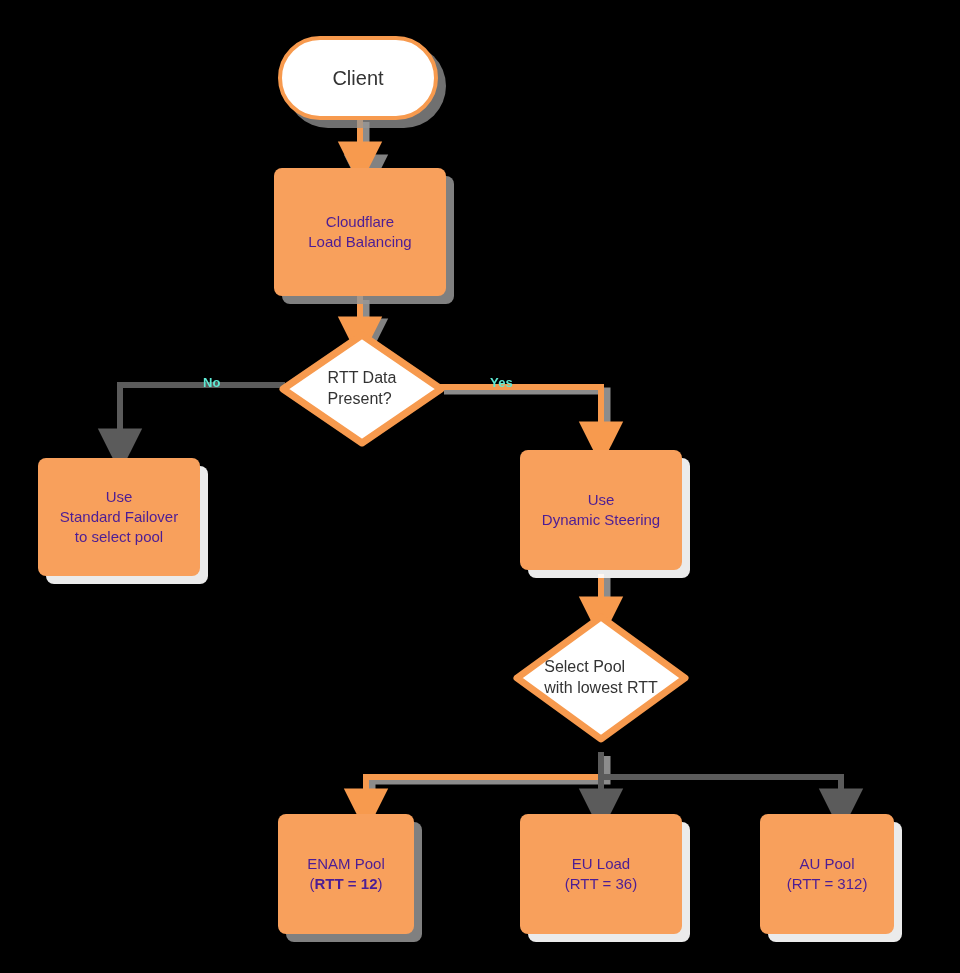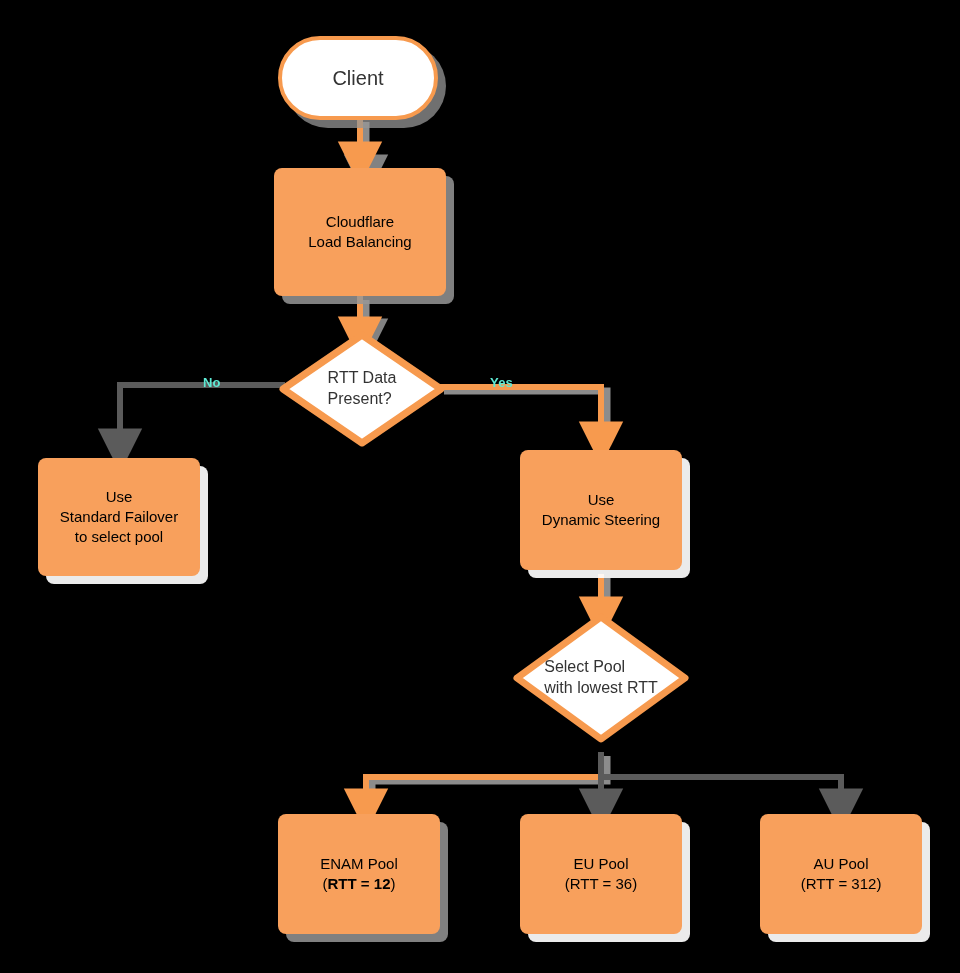--- a/index.html
+++ b/index.html
@@ -33,21 +33,21 @@
     display: flex;
     align-items: center;
     justify-content: center;
     text-align: center;
     line-height: 1.32;
   }
   
   .proc {
     background: #F8A05C;
     border-radius: 8px;
-    color: #000000;
+    color: #4c1d95;
     font-size: 15px;
     box-shadow: 8px 8px 0 0 rgba(255,255,255,0.92);
   }
   .proc.shadow-grey {
     box-shadow: 8px 8px 0 0 rgba(150,150,150,0.85);
   }
   
   .term {
     background: #FFFFFF;
     border: 4px solid #F79A4E;
@@ -190,34 +190,34 @@
   </div>
 
   <div class="diamond-wrap" style="left:512px; top:612px; width:178px; height:132px;">
     <svg class="diamond-shape" viewBox="0 0 178 132">
       <polygon points="89,5 173,66 89,127 5,66" fill="#FFFFFF" stroke="#F79A4E" stroke-width="7" stroke-linejoin="round"></polygon>
     </svg>
     <div class="diamond-label nowrap">Select Pool
 with lowest RTT</div>
   </div>
 
-  <div class="node proc shadow-grey" style="left:278px; top:814px; width:162px; height:120px;">
+  <div class="node proc shadow-grey" style="left:278px; top:814px; width:136px; height:120px;">
     <div>
       <div>ENAM Pool</div>
       <div><span>(</span><span class="bold">RTT = 12</span><span>)</span></div>
     </div>
   </div>
 
   <div class="node proc" style="left:520px; top:814px; width:162px; height:120px;">
     <div>
-      <div>EU Pool</div>
+      <div>EU Load</div>
       <div><span>(</span><span>RTT = 36</span><span>)</span></div>
     </div>
   </div>
 
-  <div class="node proc" style="left:760px; top:814px; width:162px; height:120px;">
+  <div class="node proc" style="left:760px; top:814px; width:134px; height:120px;">
     <div>
       <div>AU Pool</div>
       <div><span>(</span><span>RTT = 312</span><span>)</span></div>
     </div>
   </div>
 
 </div>
 
 </body></html>

